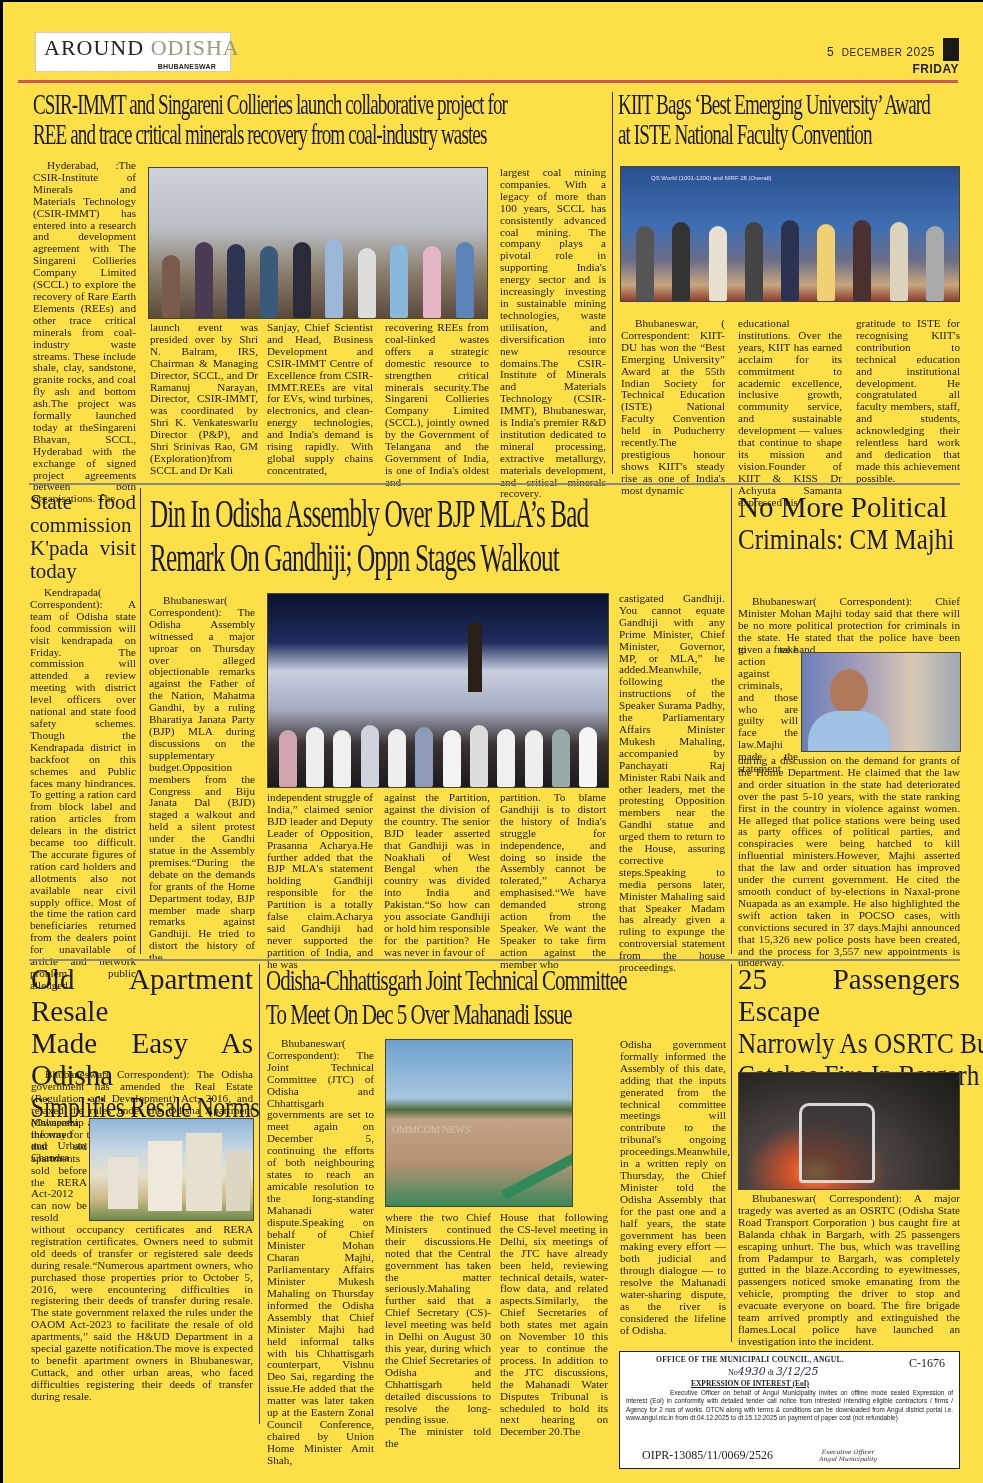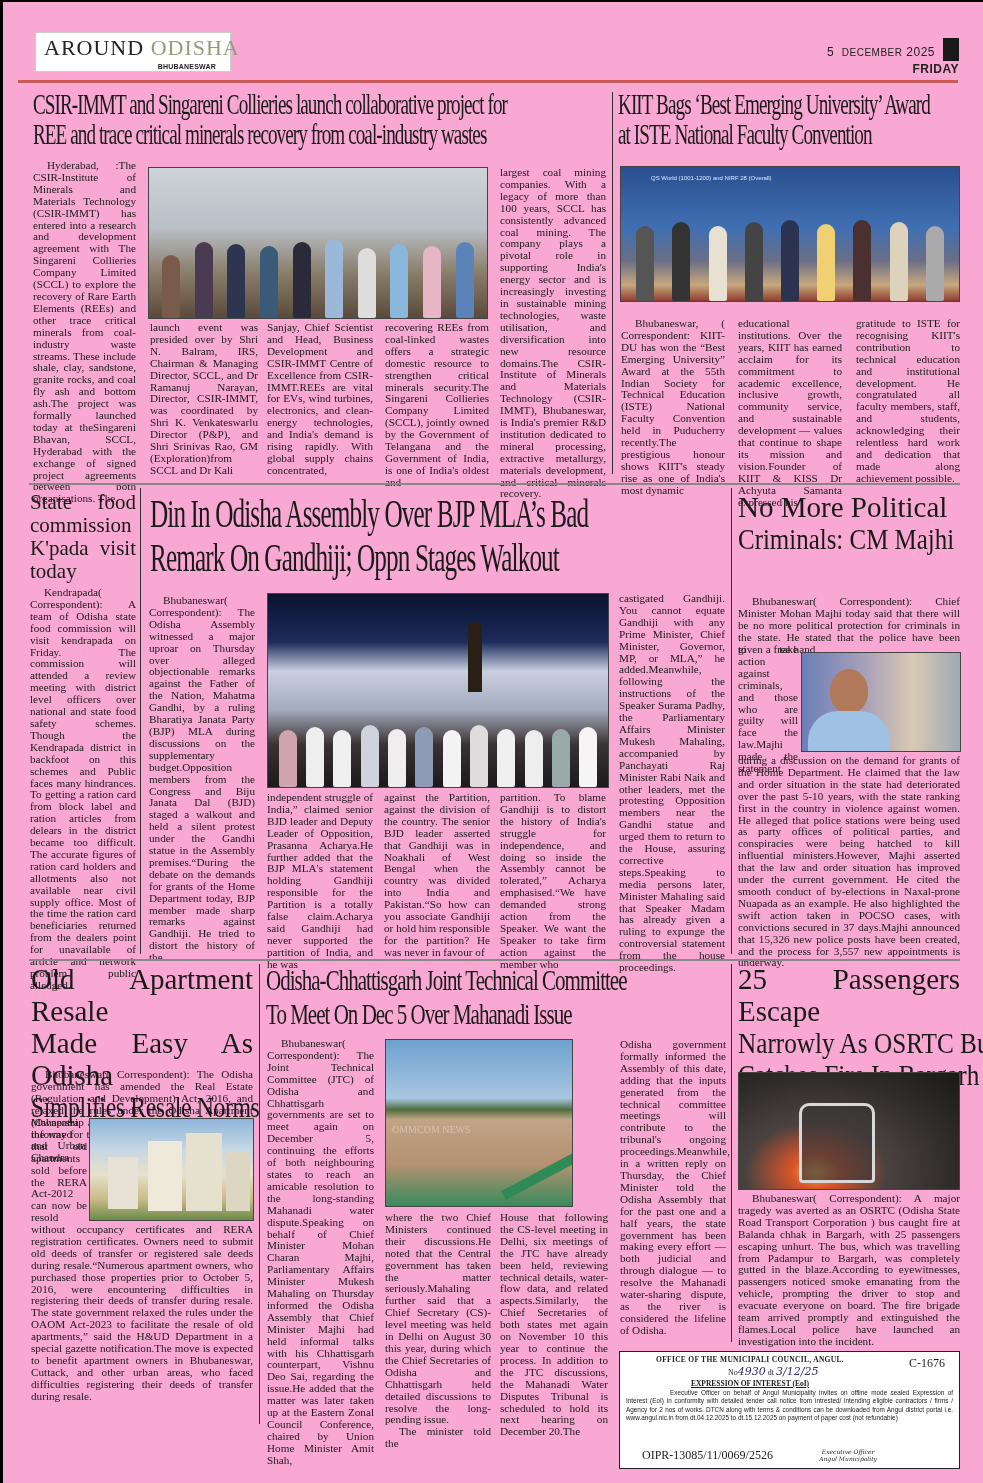--- a/index.html
+++ b/index.html
@@ -1,17 +1,17 @@
 <!DOCTYPE html>
 <html><head>
 <meta charset="utf-8">
 <style>
   html, body { margin:0; padding:0; }
   body { width:983px; height:1483px; background:#000; position:relative; overflow:hidden; font-family:"Liberation Serif", serif; color:#1a1a1a; }
-  .page { position:absolute; left:3px; top:0; width:980px; height:1483px; background:#f9a8d4; border-top:2px solid #000; box-sizing:border-box; overflow:hidden; }
+  .page { position:absolute; left:3px; top:0; width:980px; height:1483px; background:#fde047; border-top:2px solid #000; box-sizing:border-box; overflow:hidden; }
   .abs { position:absolute; }
   
   .logo-box { left:32px; top:30px; width:194px; height:38px; border:1px solid #ccc; background:#fff; }
   .logo-main { position:absolute; left:8px; top:2px; font-family:"Liberation Serif", serif; font-size:22px; letter-spacing:1px; color:#222; white-space:nowrap; }
   .logo-main .odisha { color:#9a9a7a; }
   .logo-sub { position:absolute; right:14px; bottom:1px; font-family:"Liberation Sans", sans-serif; font-size:7px; font-weight:bold; color:#222; letter-spacing:0.2px; }
   .date-line { right:48px; top:43px; font-family:"Liberation Sans", sans-serif; font-weight:normal; font-size:12px; letter-spacing:0.5px; color:#222; white-space:nowrap;text-align:center; }
   .date-line .mon { font-size:10px; }
   .day-line { right:24px; top:60px; font-family:"Liberation Sans", sans-serif; font-weight:bold; font-size:12px; color:#222; letter-spacing:0.5px; }
   .black-tab { right:24px; top:36px; width:16px; height:23px; background:#1a1a1a; }
@@ -124,21 +124,21 @@
         <div class="person" style="height:80%;background:#aaa"></div>
     </div>
   </div>
   <div class="abs col" style="left:618px;top:316px;width:104px;">
       <p>Bhubaneswar, ( Correspondent: KIIT-DU has won the “Best Emerging University” Award at the 55th Indian Society for Technical Education (ISTE) National Faculty Convention held in Puducherry recently.The prestigious honour shows KIIT's steady rise as one of India's most dynamic</p>
     </div>
   <div class="abs col" style="left:735px;top:316px;width:104px;">
       <p class="noindent">educational institutions. Over the years, KIIT has earned acclaim for its commitment to academic excellence, inclusive growth, community service, and sustainable development — values that continue to shape its mission and vision.Founder of KIIT &amp; KISS Dr Achyuta Samanta expressed his</p>
     </div>
   <div class="abs col" style="left:853px;top:316px;width:104px;">
-      <p class="noindent">gratitude to ISTE for recognising KIIT's contribution to technical education and institutional development. He congratulated all faculty members, staff, and students, acknowledging their relentless hard work and dedication that made along achievement possible.</p>
+      <p class="noindent">gratitude to ISTE for recognising KIIT's contribution to technical education and institutional development. He congratulated all faculty members, staff, and students, acknowledging their relentless hard work and dedication that made this achievement possible.</p>
     </div>
 
   <div class="abs grey-rule" style="left:26px;top:481px;width:931px;"></div>
 
   <div class="abs hl just" style="left:27px;top:489px;width:106px;font-size:21px;line-height:23px;">State food commission K'pada visit today</div>
   <div class="abs col" style="left:27px;top:585px;width:106px;">
       <p>Kendrapada( Correspondent): A team of Odisha state food commission will visit kendrapada on Friday. The commission will attended a review meeting with district level officers over national and state food safety schemes. Though the Kendrapada district in backfoot on this schemes and Public faces many hindrances. To getting a ration card from block label and ration articles from delears in the district became too difficult. The accurate figures of ration card holders and allotments also not available near civil supply office. Most of the time the ration card beneficiaries returned from the dealers point for unavailable of article and network problem public alledged.</p>
     </div>
   <div class="abs vrule" style="left:137px;top:486px;height:466px;"></div>
 

